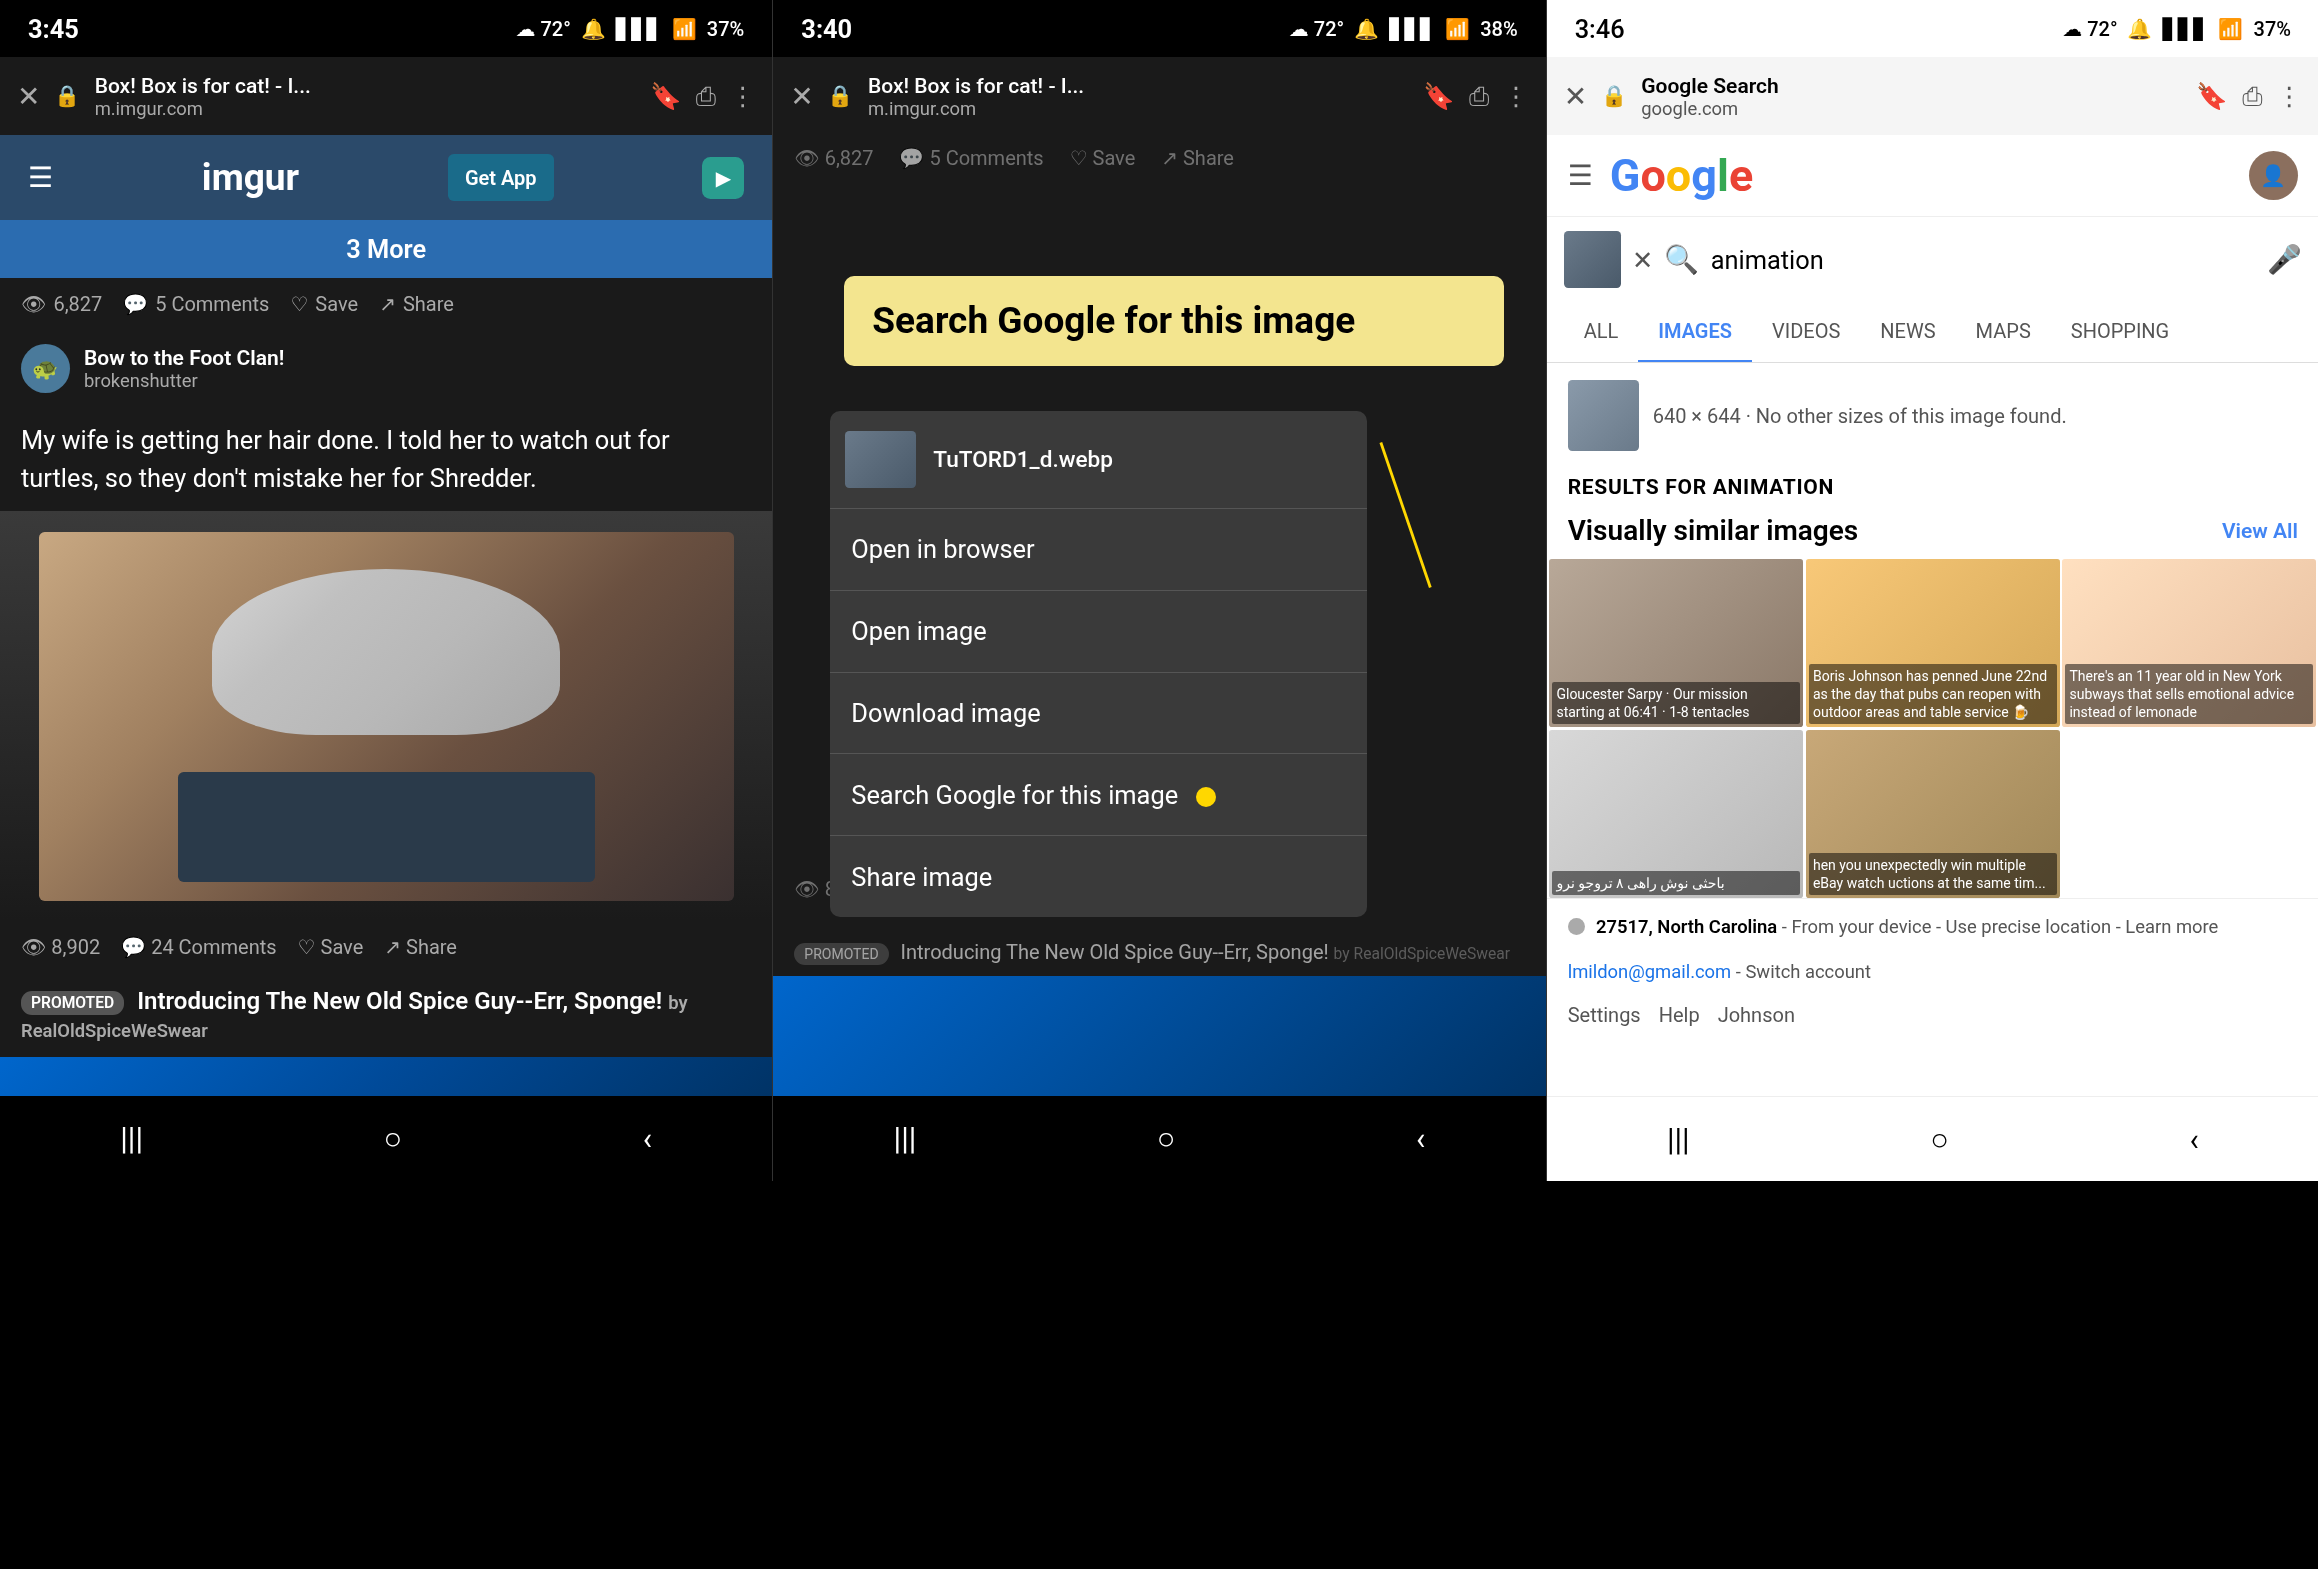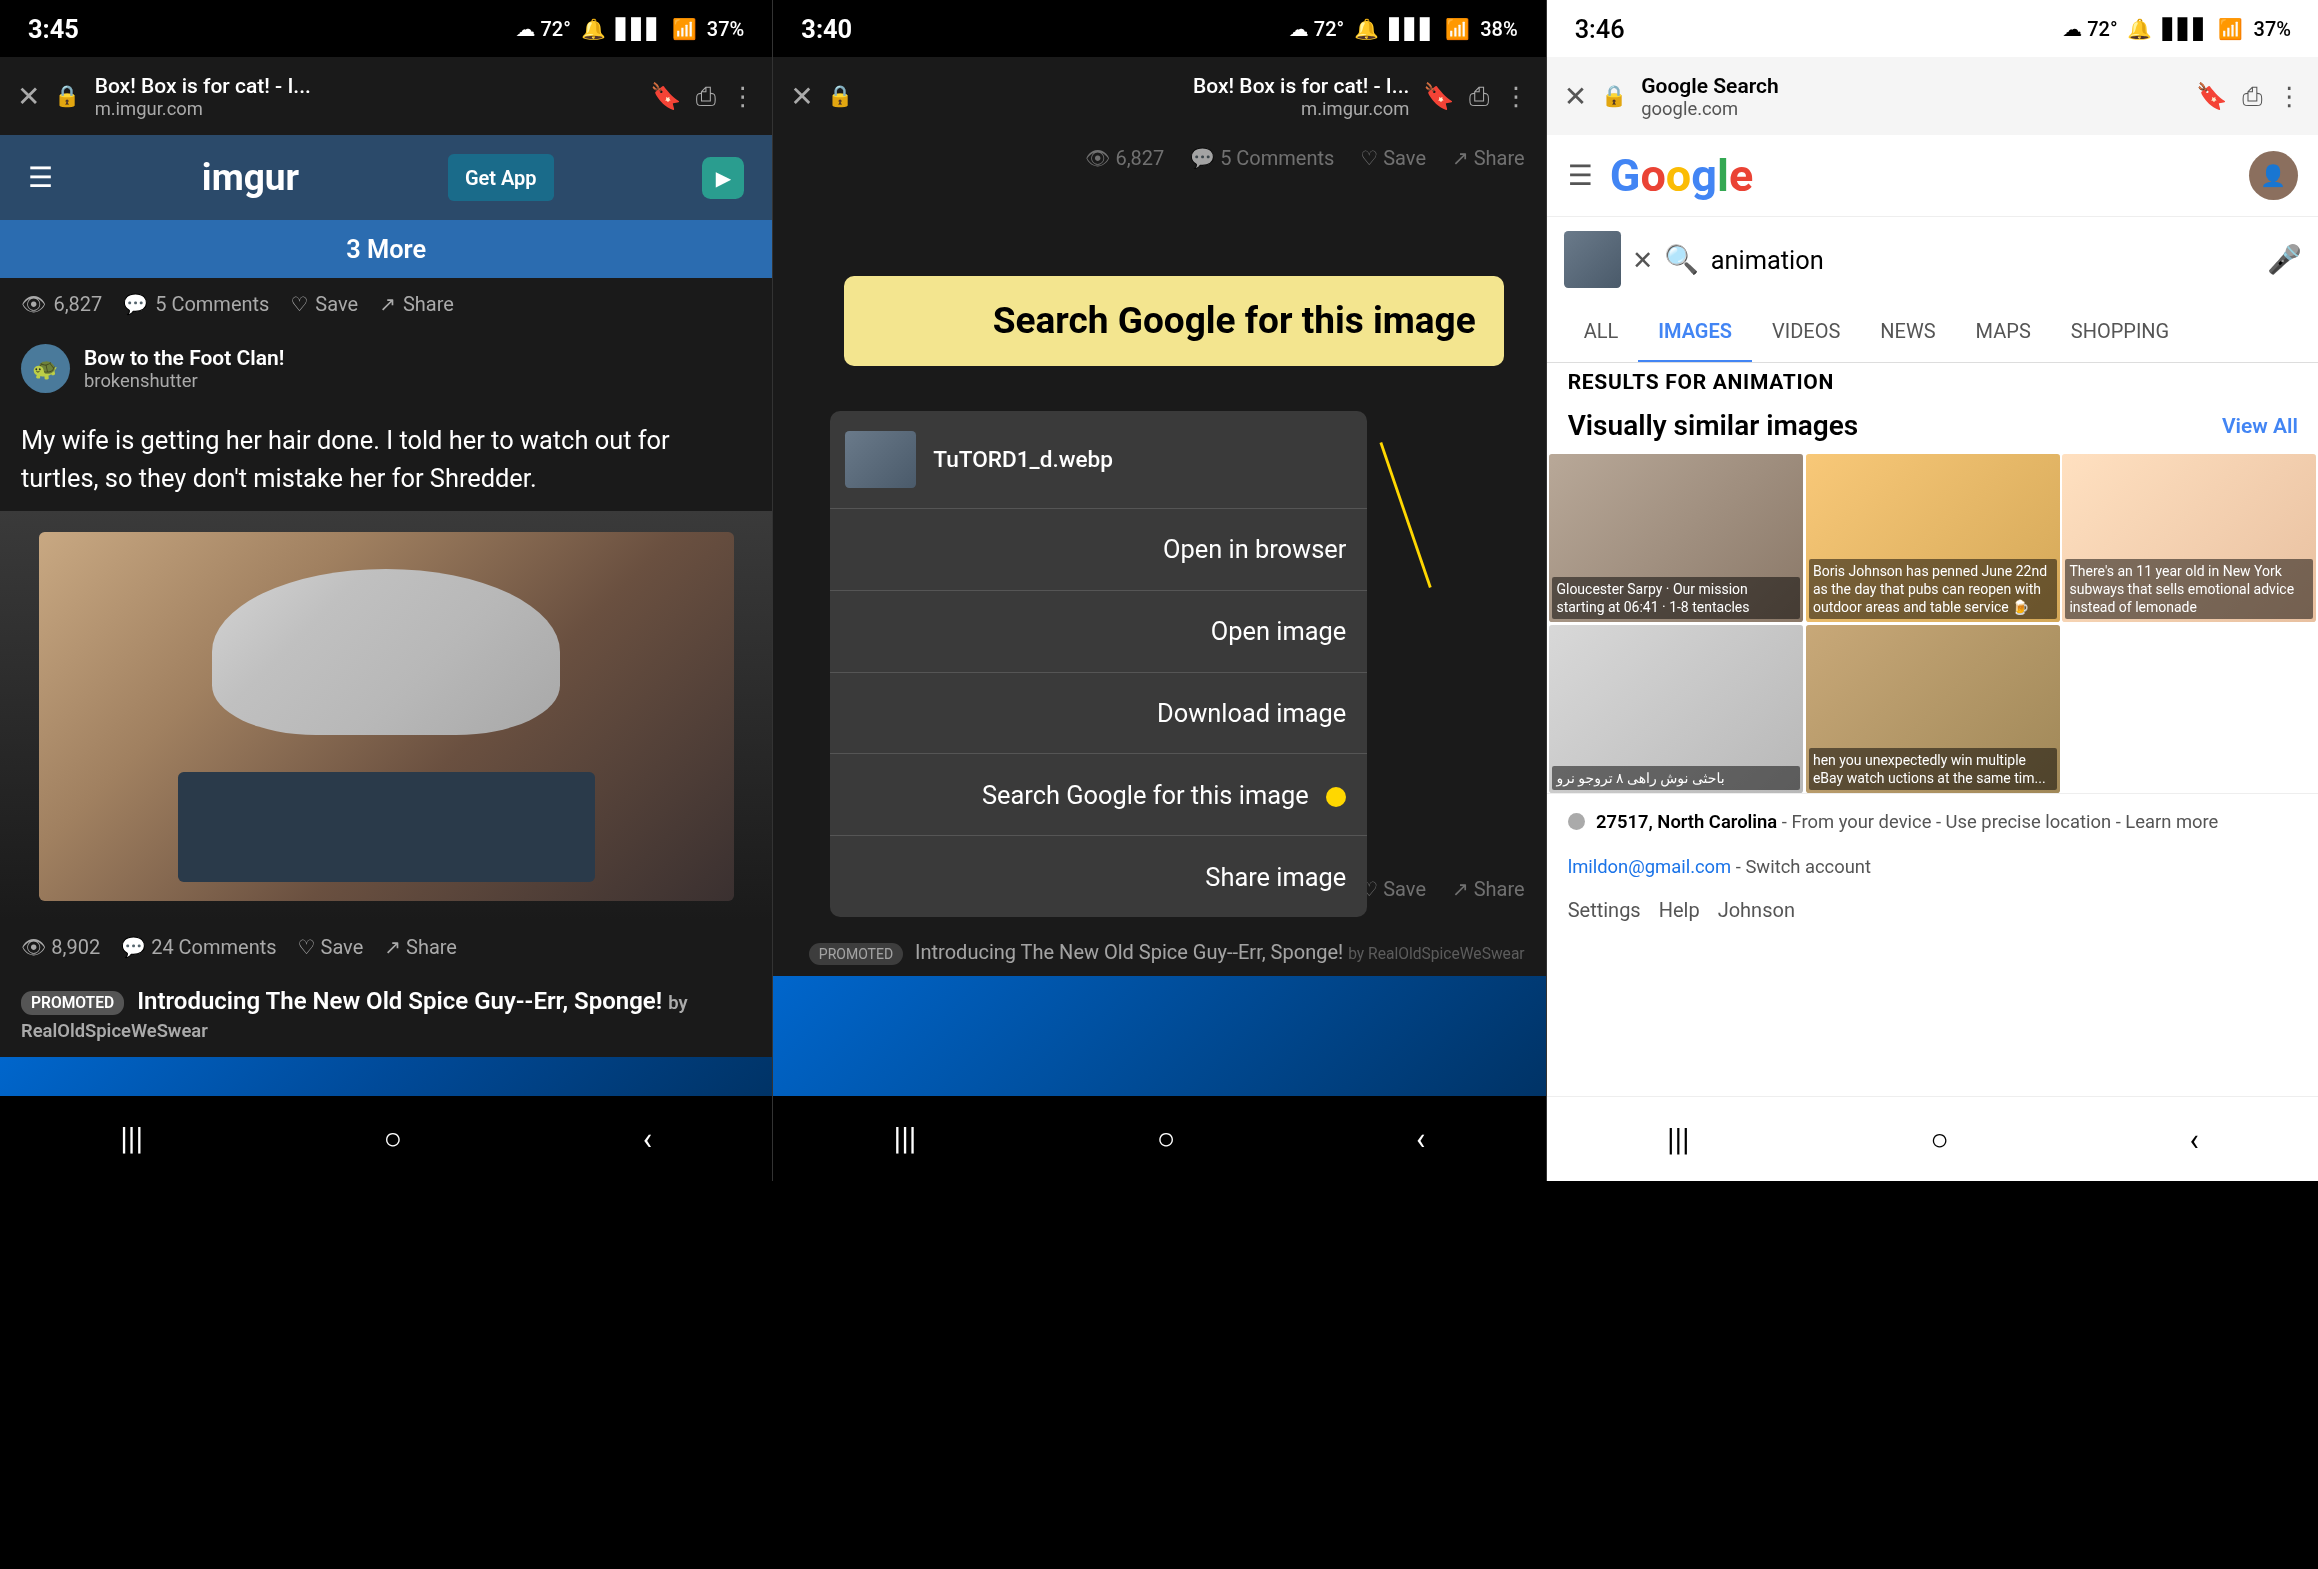--- a/index.html
+++ b/index.html
@@ -222,21 +222,21 @@
       height: 85px;
       background: #000;
       display: flex;
       align-items: center;
       justify-content: space-around;
       flex-shrink: 0;
     }
     .nav-btn { color: #fff; font-size: 31px; }
 
     
-    .panel2 { background: #1d4ed8; border-right: 1.4px solid #333; position: relative; text-align: right; }
+    .panel2 { background: #1d4ed8; border-right: 1.4px solid #333; position: relative; }
 
     .search-banner {
       position: absolute;
       top: 141px;
       left: 71px;
       right: 42px;
       background: rgba(255, 240, 150, 0.95);
       border-radius: 10px;
       padding: 21px 28px;
       z-index: 200;
@@ -751,20 +751,24 @@
 
     <div class="search-tabs">
       <a class="search-tab">ALL</a>
       <a class="search-tab active">IMAGES</a>
       <a class="search-tab">VIDEOS</a>
       <a class="search-tab">NEWS</a>
       <a class="search-tab">MAPS</a>
       <a class="search-tab">SHOPPING</a>
     </div>
 
+    <div class="image-info-bar">
+      <div class="img-preview"></div>
+      <div class="img-info-text">640 × 644 · No other sizes of this image found.</div>
+    </div>
 
     <div class="results-section-title">RESULTS FOR ANIMATION</div>
 
     <div class="visually-similar-header">
       <span class="visually-similar-title">Visually similar images</span>
       <span class="view-all-btn">View All</span>
     </div>
 
     <div class="similar-grid">
       <div class="sim-img sim-img-1">

